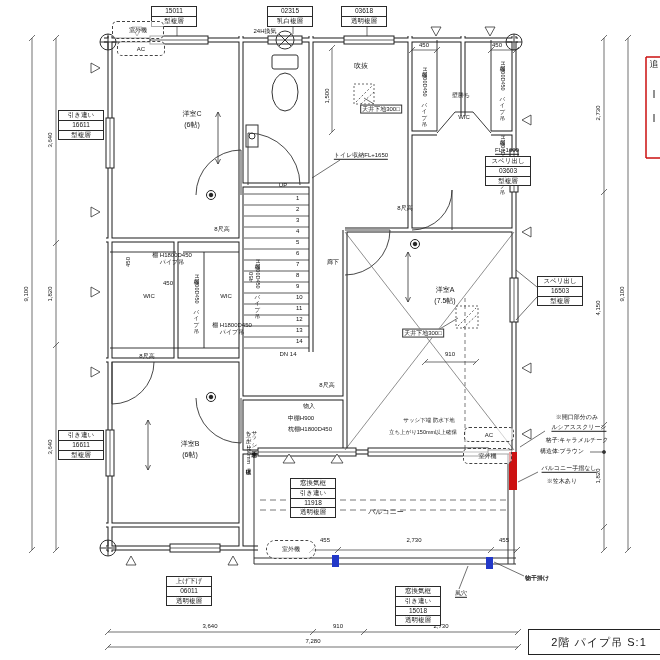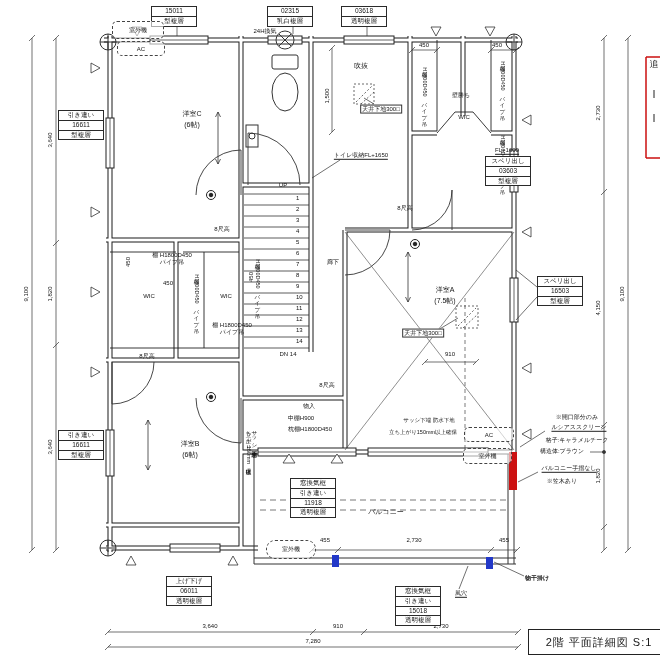--- a/index.html
+++ b/index.html
@@ -308,18 +308,18 @@
 <div class="lb f6" style="left:414px;top:540px">2,730</div>
 <div class="lb f6" style="left:504px;top:540px">455</div>
 <div class="lb f6" style="left:450px;top:354px">910</div>
 <div class="lb f6" style="left:424px;top:45px">450</div>
 <div class="lb f6" style="left:497px;top:45px">450</div>
 <div class="lb f6" style="left:168px;top:283px">450</div>
 <div class="lb lv f6" style="left:128px;top:262px">450</div>
 <div class="lb lv f6" style="left:251px;top:277px">450</div>
 
 <div class="titlebox">
-  <span>2階 平面詳細図 S:1</span>
+  <span>2階 パイプ吊 S:1</span>
 </div>
 
 <div class="lb f9" style="left:654px;top:64px">追</div>
 
 </div>
 
 </body></html>

